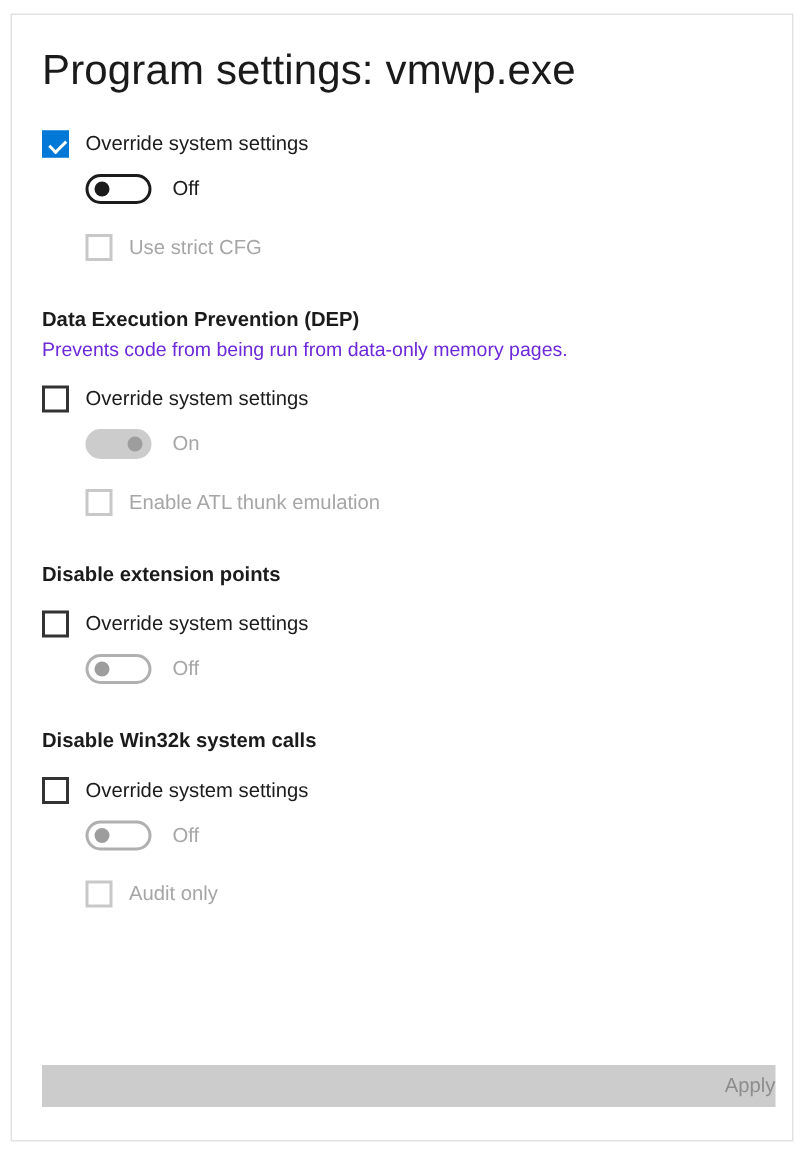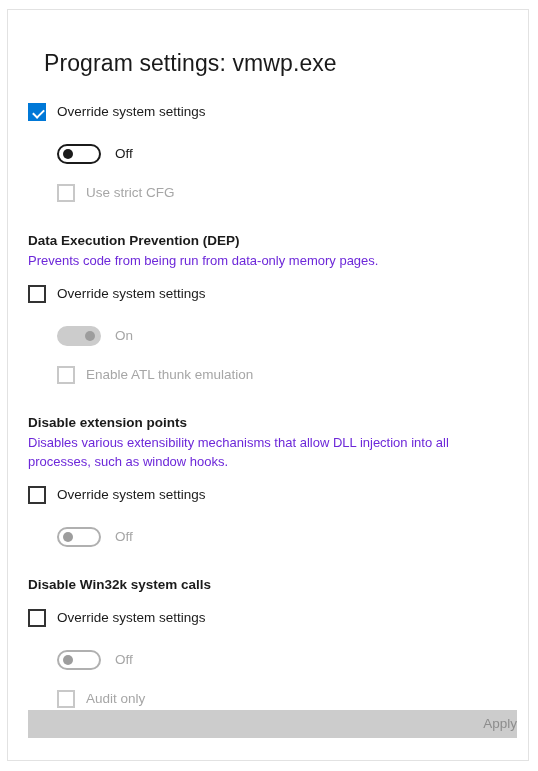--- a/index.html
+++ b/index.html
@@ -28,25 +28,25 @@
   }
 
   .dialog-inner {
     position: absolute;
     left: 20px;
     top: 0;
     right: 13px;
   }
 
   .page-title {
-    font-size: 23px;
+    font-size: 28px;
     font-weight: 300;
     color: #1a1a1a;
     letter-spacing: 0.1px;
-    margin: 16px;
+    margin: 0;
     padding-top: 23px;
     padding-bottom: 0;
     line-height: 28px;
     white-space: nowrap;
   }
 
   
   .section {
     margin-top: 25px;
   }
@@ -72,21 +72,21 @@
   
   .row {
     display: flex;
     align-items: center;
     height: 26px;
   }
   .row.override {
     margin-top: 11px;
   }
   .row.toggle-row {
-    margin-top: 16px;
+    margin-top: 4px;
     padding-left: 29px;
     align-items: center;
   }
   .row.sub-check {
     margin-top: 13px;
     padding-left: 29px;
   }
 
   
   .checkbox {
@@ -245,21 +245,20 @@
             </span>
             <span class="switch-label disabled">On</span>
           </div>
           <div class="row sub-check">
             <span class="checkbox disabled"></span>
             <span class="check-label disabled">Enable ATL thunk emulation</span>
           </div>
         </div>
         <div class="section">
           <div class="section-heading">Disable extension points</div>
-          <div class="section-desc">Disables various extensibility mechanisms that allow DLL injection into all processes, such as window hooks.</div>
           <div class="row override">
             <span class="checkbox"></span>
             <span class="check-label">Override system settings</span>
           </div>
           <div class="row toggle-row">
             <span class="switch disabled-off">
               <span class="knob"></span>
             </span>
             <span class="switch-label disabled">Off</span>
           </div>

